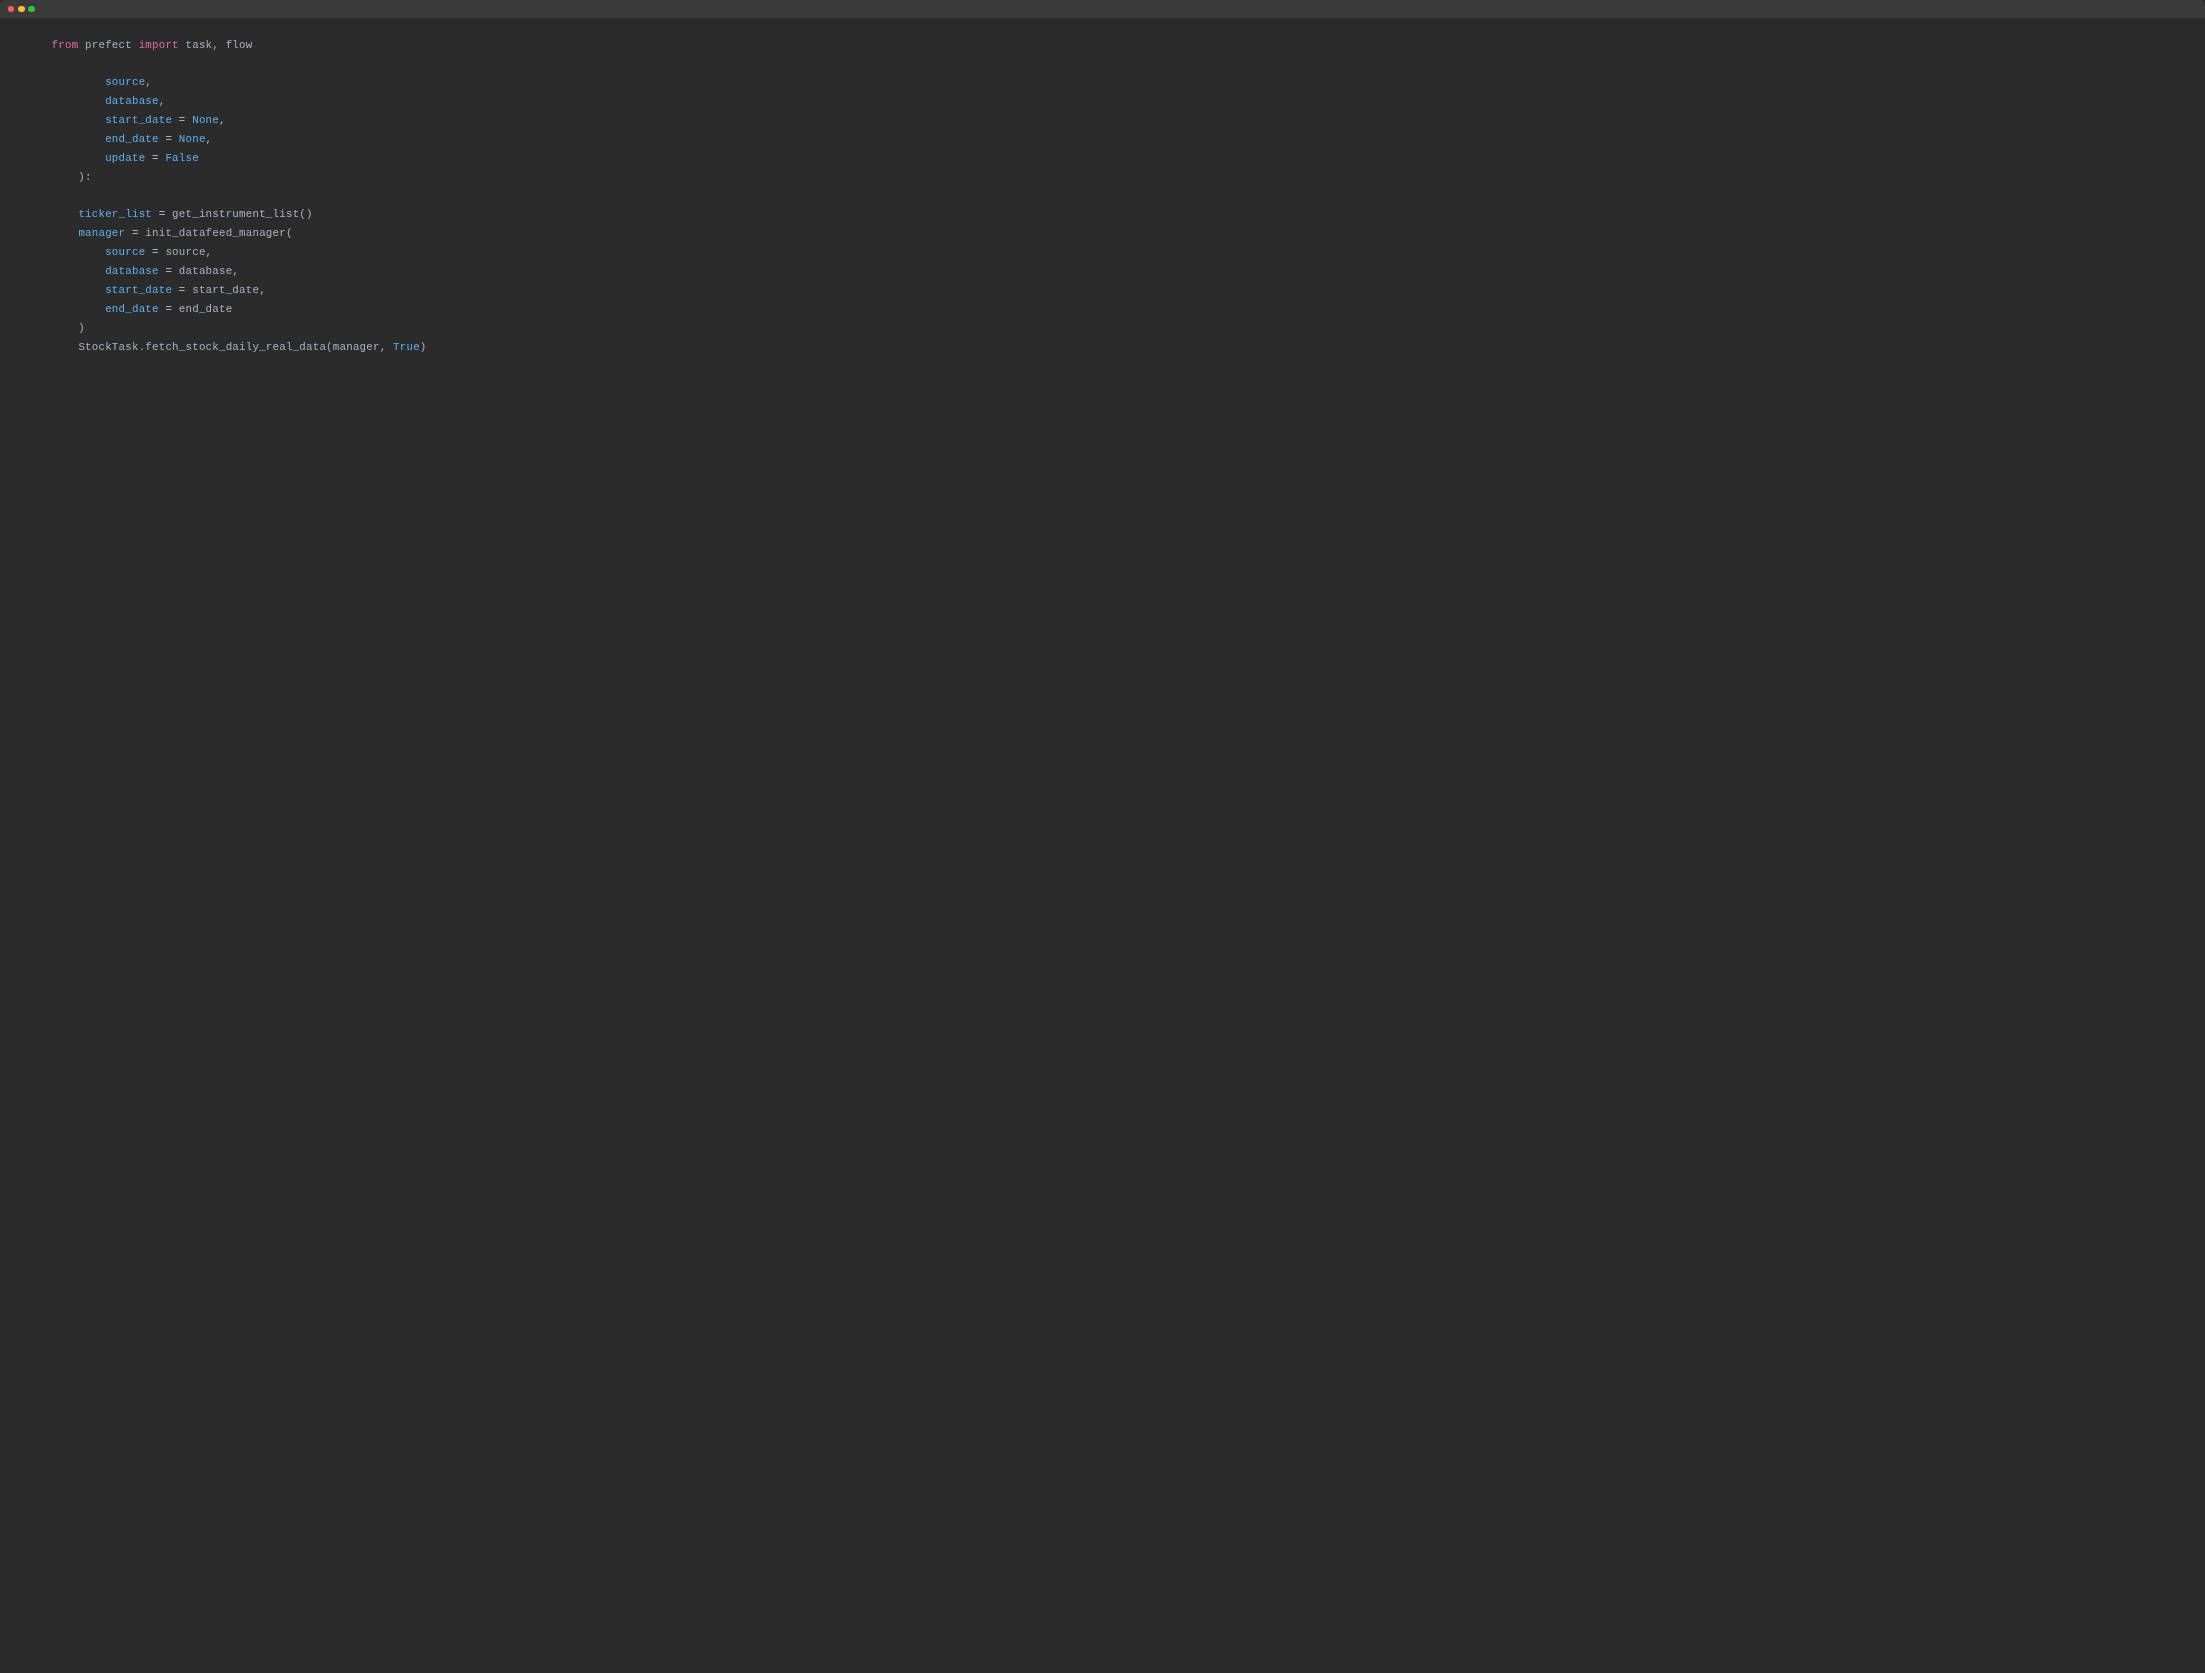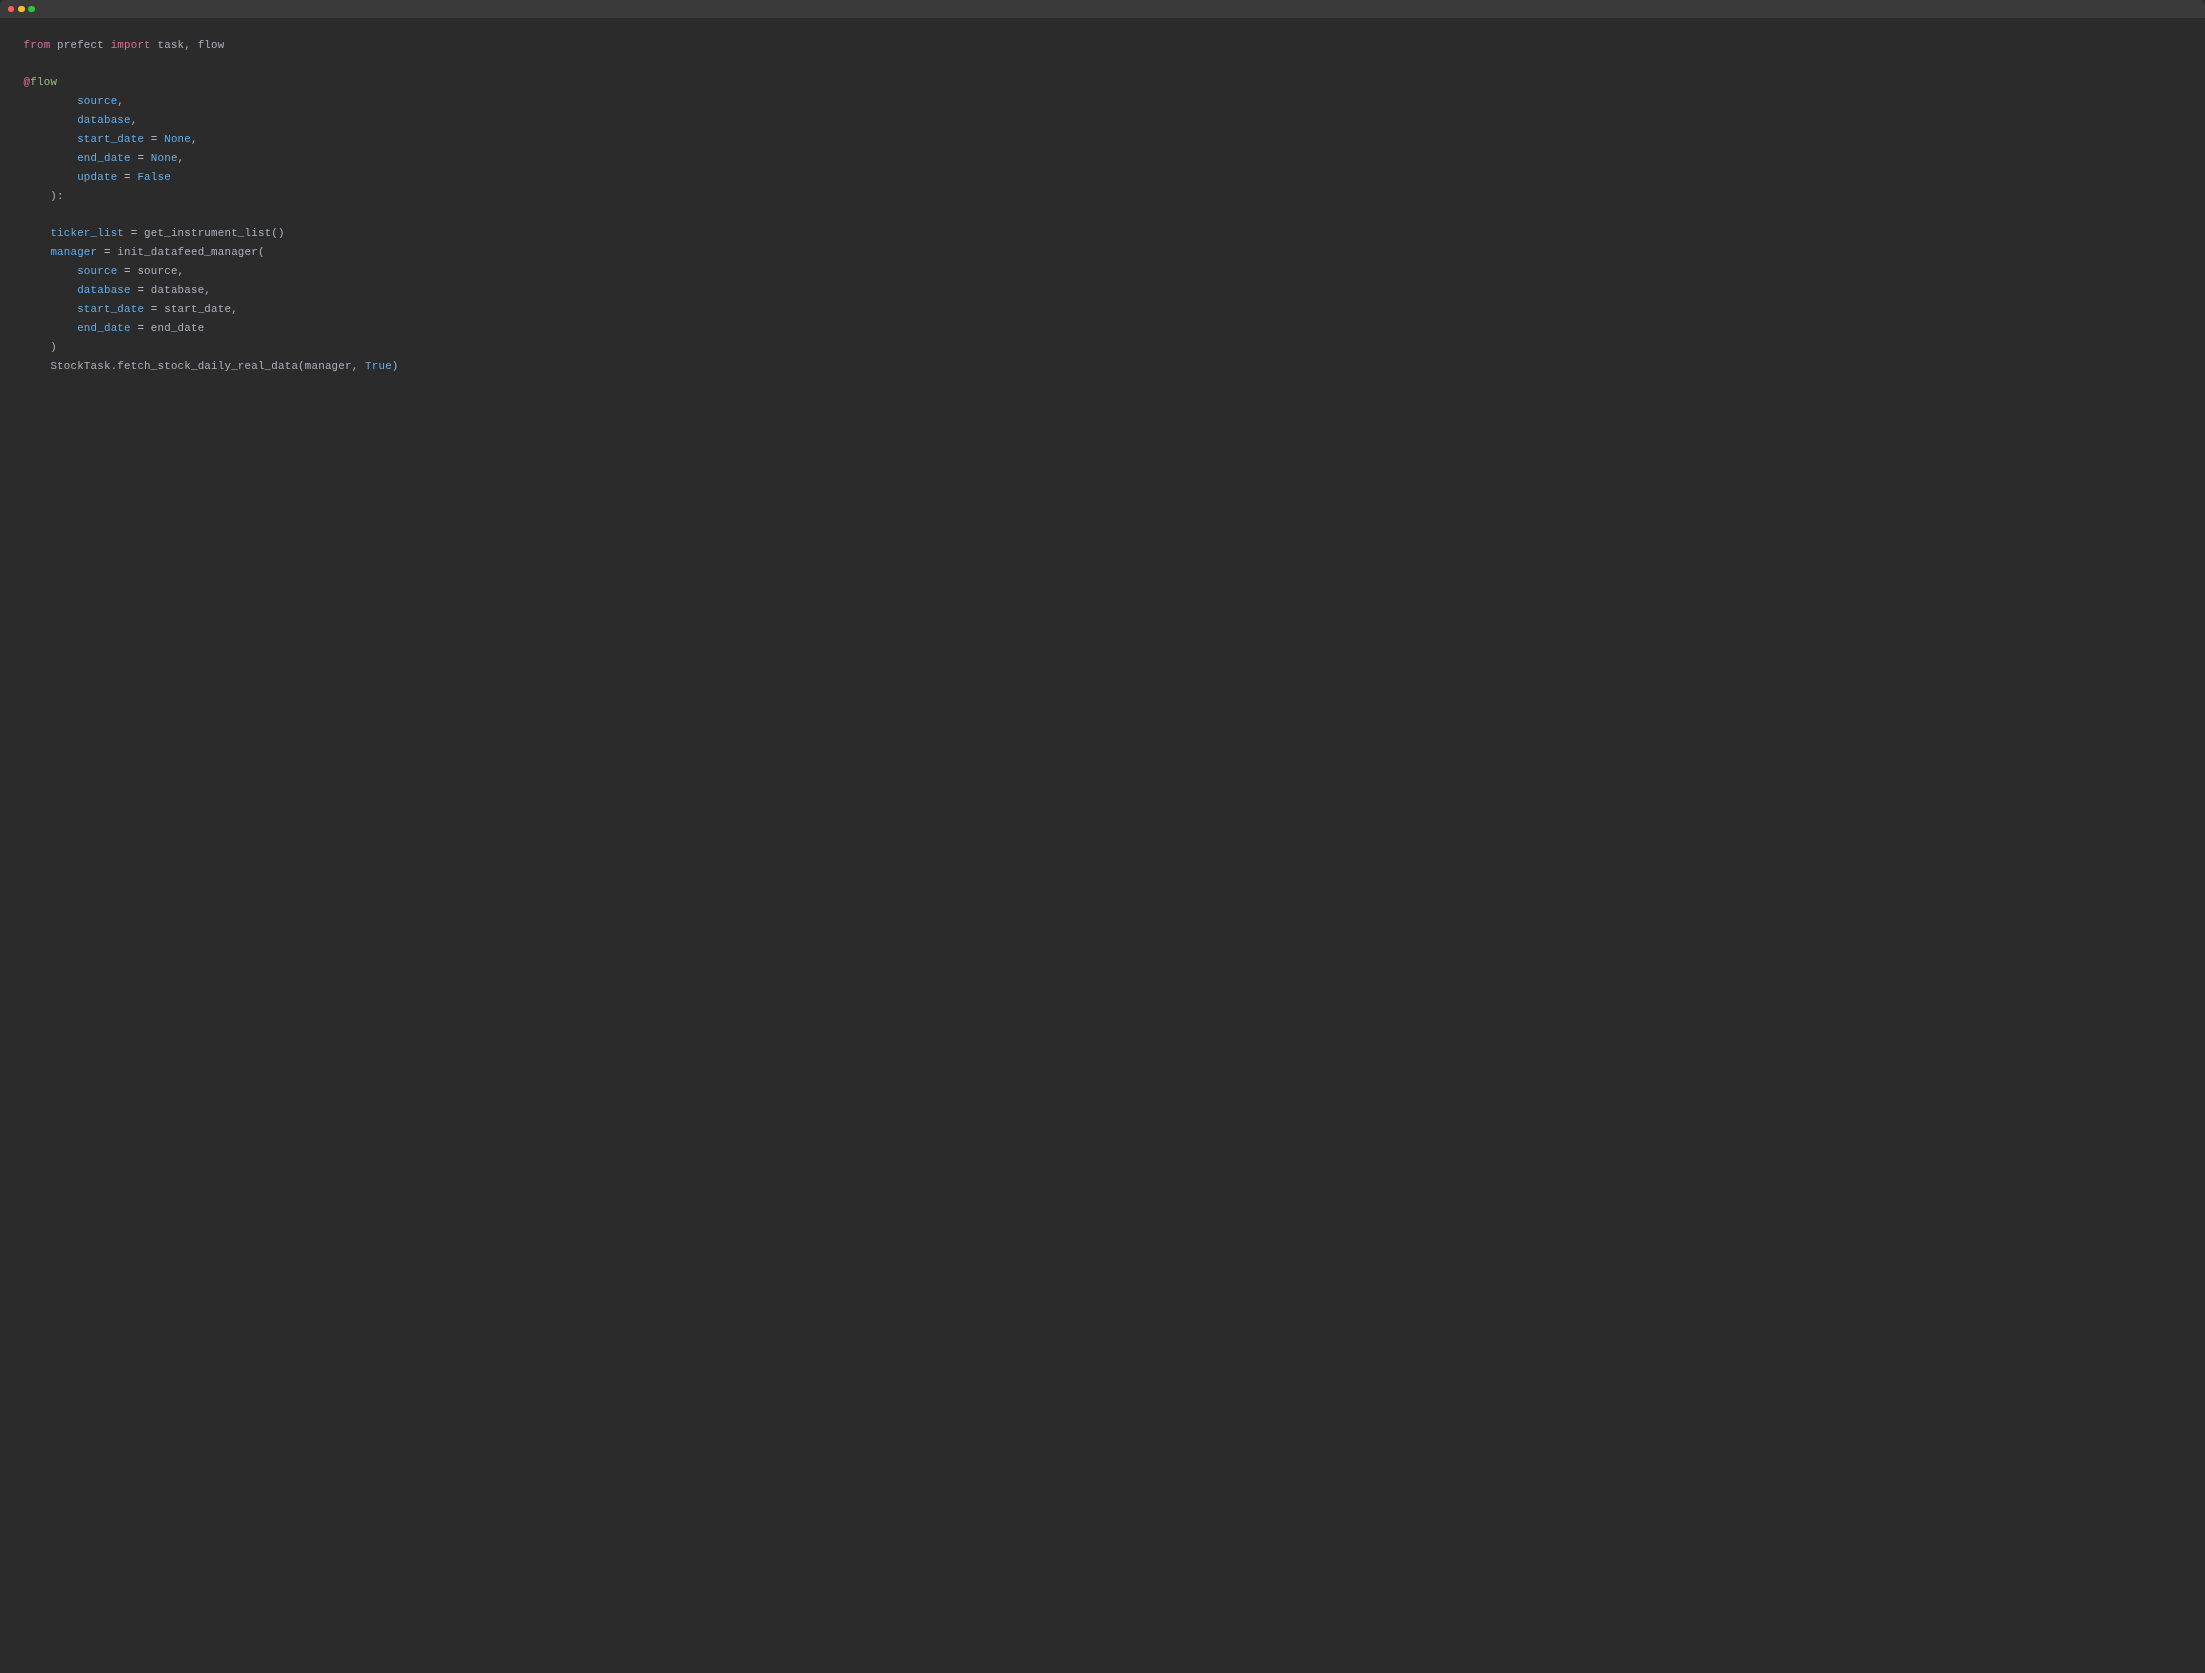--- a/index.html
+++ b/index.html
@@ -57,20 +57,21 @@
       padding: 17.7px 23.6px;
       flex: 1;
       overflow-y: auto;
     }
 
     .code-line {
       font-size: 10.8px;
       line-height: 1.75;
       white-space: pre;
       letter-spacing: 0.02em;
+      margin-left: 28px;
     }
 
     .blank-line {
       height: 18.7px;
     }
 
     
     .kw-from    { color: #e06c9f; }   
     .kw-import  { color: #e06c9f; }
     .kw-def     { color: #e06c9f; }
@@ -92,21 +93,20 @@
     <span class="traffic-light minimize"></span>
     <span class="traffic-light maximize"></span>
   </div>
 
   <div class="code-area">
 
     <div class="code-line"><span class="kw-from">from</span><span class="plain"> prefect </span><span class="kw-import">import</span><span class="plain"> task, flow</span></div>
 
     <div class="blank-line"></div>
 
-    <div class="code-line"><span class="kw-at">@</span><span class="dec-name">flow</span></div>
 
 
     <div class="code-line"><span class="plain">        </span><span class="param">source</span><span class="plain">,</span></div>
 
     <div class="code-line"><span class="plain">        </span><span class="param">database</span><span class="plain">,</span></div>
 
     <div class="code-line"><span class="plain">        </span><span class="param">start_date</span><span class="plain"> = </span><span class="kw-none">None</span><span class="plain">,</span></div>
 
     <div class="code-line"><span class="plain">        </span><span class="param">end_date</span><span class="plain"> = </span><span class="kw-none">None</span><span class="plain">,</span></div>
 

